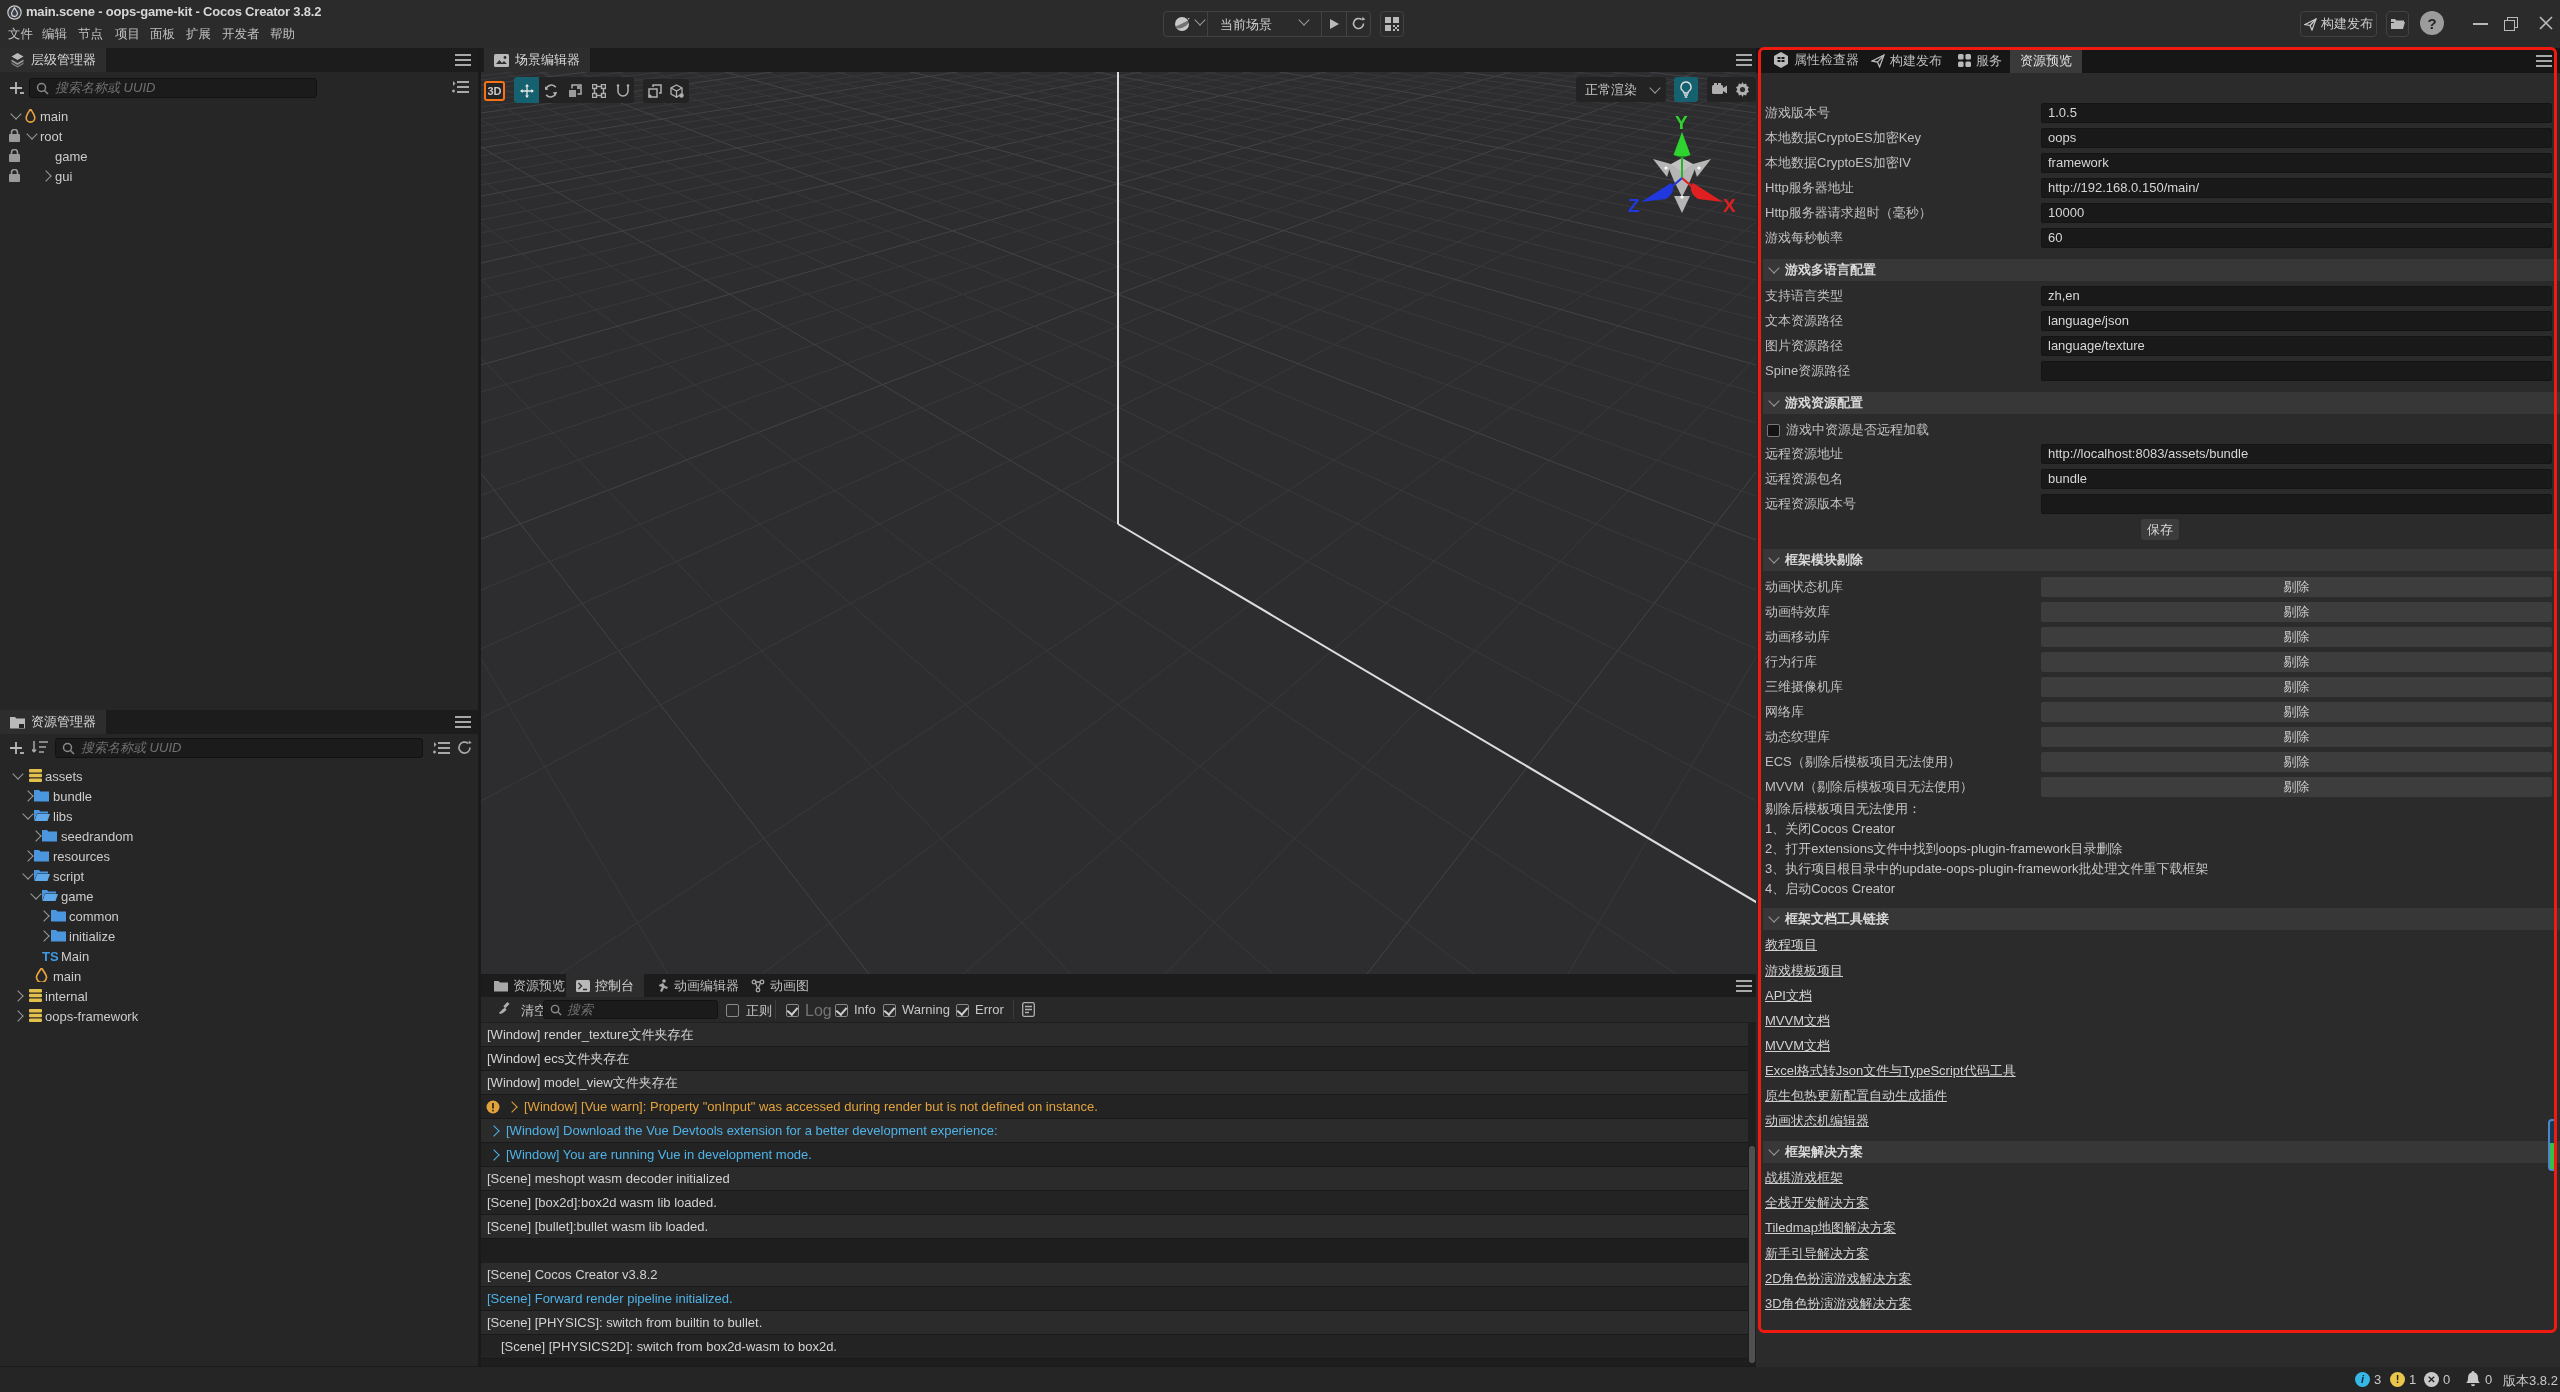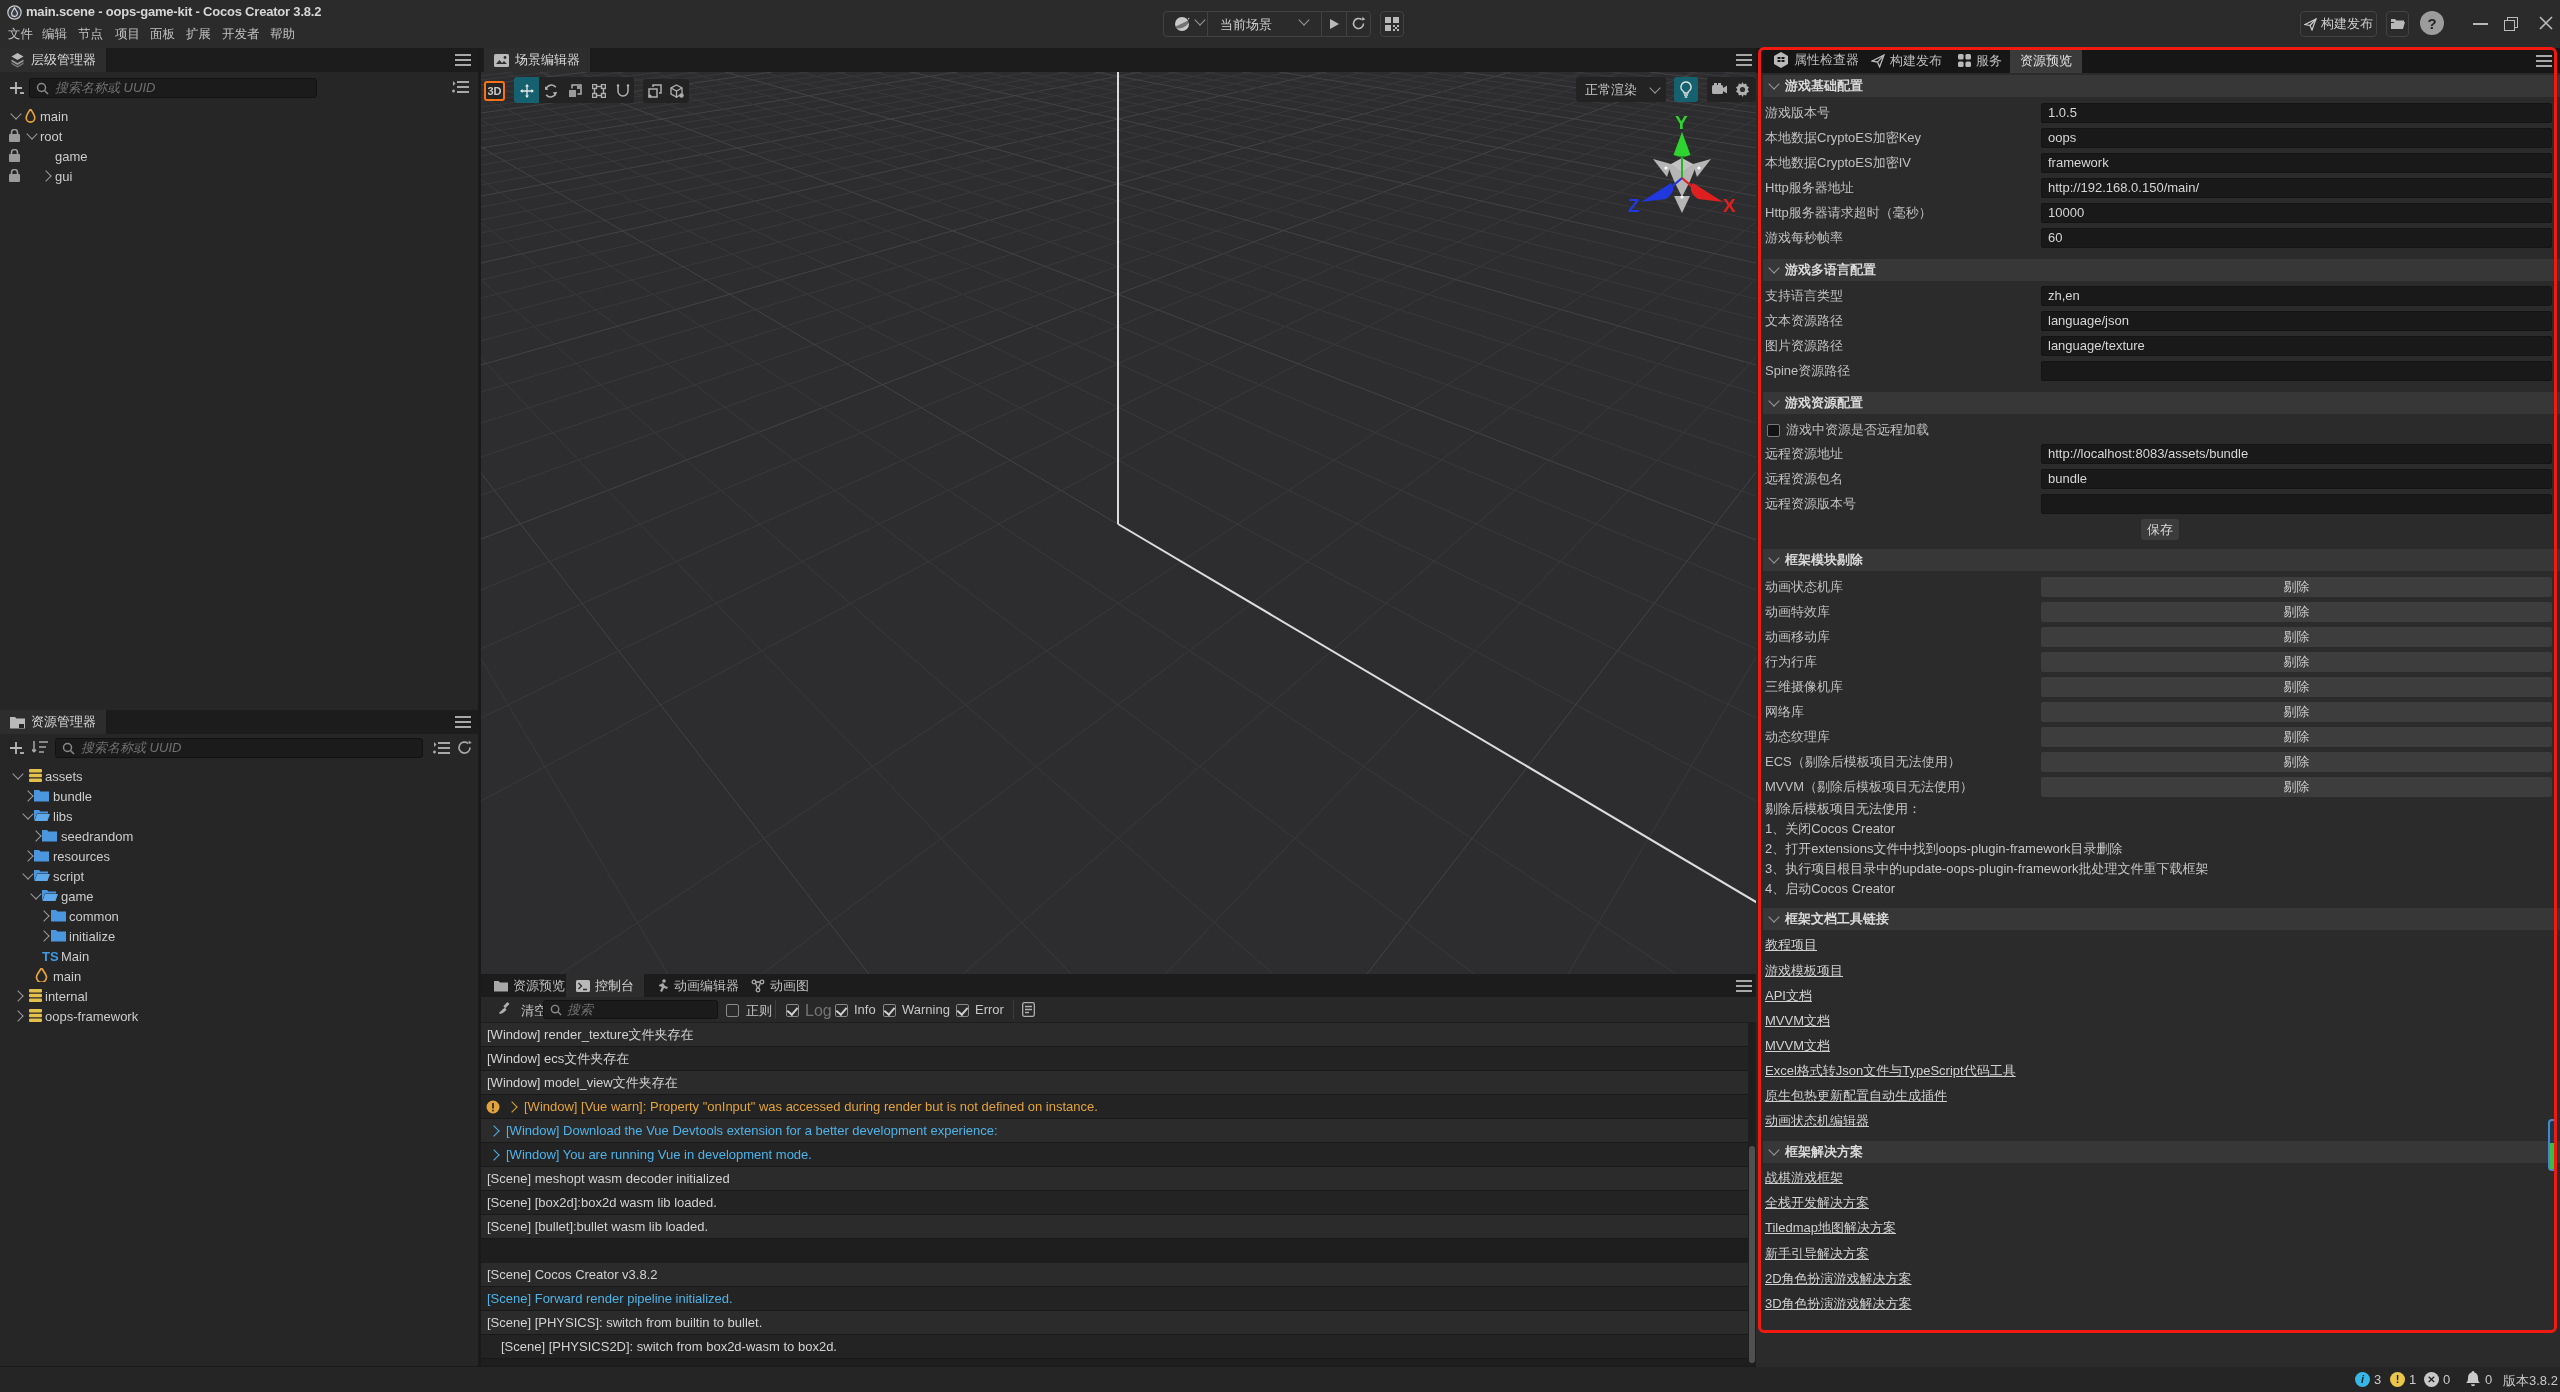--- a/index.html
+++ b/index.html
@@ -604,21 +604,20 @@
 <div class="abs tab" style="left:1948px;top:48px;height:25px">
   <svg width="13" height="13" viewBox="0 0 13 13" fill="#b9b9b9" style="margin-right:5px">
         <rect x="0" y="0" width="5.6" height="5.6" rx="1.5"></rect>
         <rect x="7.4" y="0" width="5.6" height="5.6" rx="1.5"></rect>
         <rect x="0" y="7.4" width="5.6" height="5.6" rx="1.5"></rect>
         <rect x="7.4" y="7.4" width="5.6" height="5.6" rx="1.5"></rect>
       </svg>服务</div>
 <div class="abs tab sel" style="left:2010px;top:48px;height:25px;background:#3a3a3a;color:#e0e0e0">资源预览</div>
 <div class="hamb" style="left:2536px;top:55px"></div>
 
-<div class="rp-sec" style="top:75px"><span class="chev down" style="margin-left:7px;margin-right:7px"></span>游戏基础配置</div>
 <div class="rp-label" style="top:103px">游戏版本号</div>
     <div class="rp-input" style="top:103px">1.0.5</div>
 <div class="rp-label" style="top:128px">本地数据CryptoES加密Key</div>
     <div class="rp-input" style="top:128px">oops</div>
 <div class="rp-label" style="top:153px">本地数据CryptoES加密IV</div>
     <div class="rp-input" style="top:153px">framework</div>
 <div class="rp-label" style="top:178px">Http服务器地址</div>
     <div class="rp-input" style="top:178px">http://192.168.0.150/main/</div>
 <div class="rp-label" style="top:203px">Http服务器请求超时（毫秒）</div>
     <div class="rp-input" style="top:203px">10000</div>

